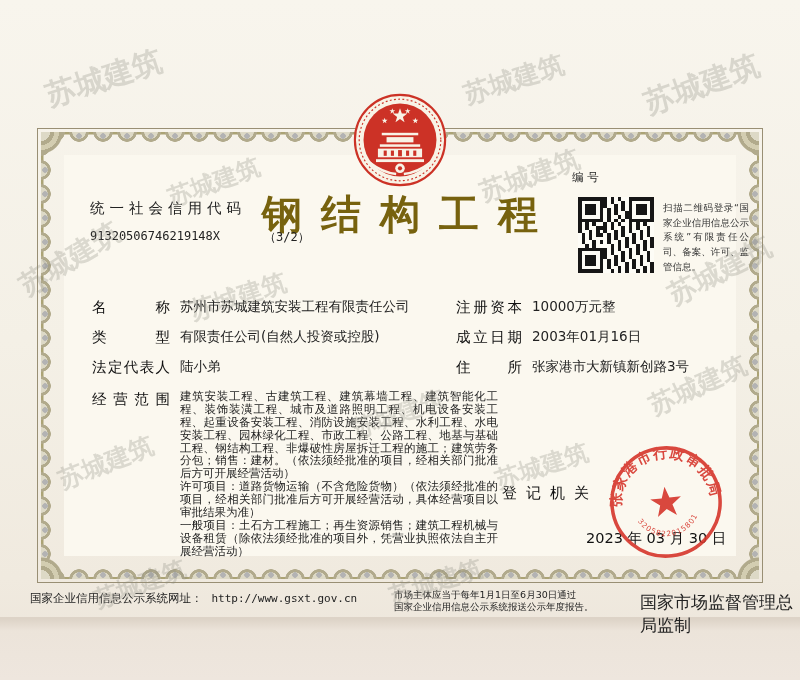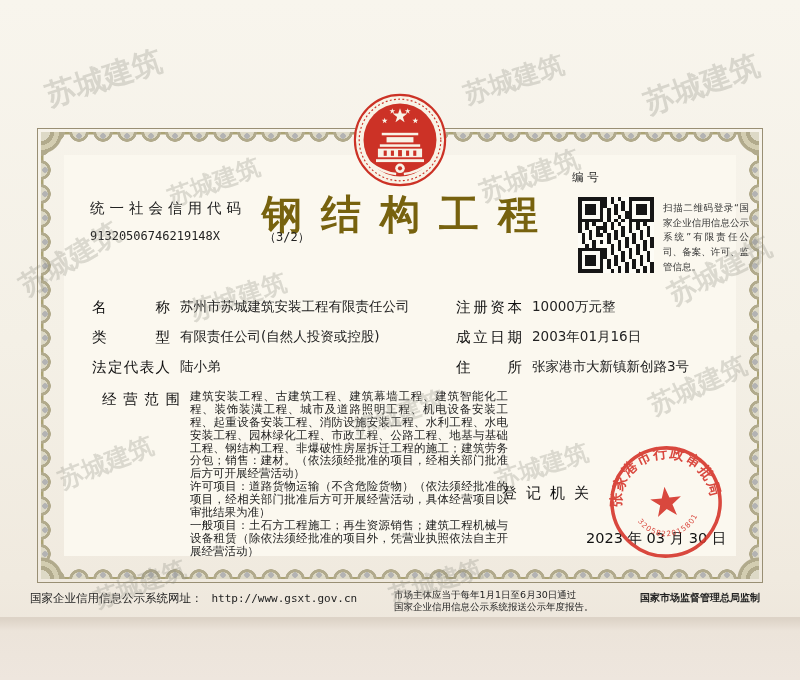--- a/index.html
+++ b/index.html
@@ -77,21 +77,21 @@
   .registrar{position:absolute;left:502px;top:484px;font-size:15px;letter-spacing:9px;color:#111;}
   .issue-date{position:absolute;left:586px;top:529px;font-size:14.5px;color:#111;}
   .seal{position:absolute;left:607px;top:443px;width:118px;height:118px;z-index:5;
     transform:rotate(-6deg);opacity:0.9;}
 
   
   .footer{position:absolute;left:0;top:0;width:800px;height:680px;z-index:3;}
   .f-left{position:absolute;left:30px;top:591px;display:flex;align-items:baseline;font-size:11.5px;color:#222;}
   .f-left .url{margin-left:9px;font-family:"DejaVu Sans Mono",monospace;font-size:11px;}
   .f-mid{position:absolute;left:394px;top:589px;font-size:9.5px;line-height:1.3;color:#222;}
-  .f-right{position:absolute;left:640px;top:591px;font-size:10px;color:#222;font-weight:bold;}
+  .f-right{position:absolute;left:640px;top:591px;font-size:17px;color:#222;}
 
   
   .wm{position:absolute;z-index:6;color:rgba(138,135,126,0.28);font-weight:bold;
     pointer-events:none;white-space:nowrap;}
 </style>
 </head>
 <body>
 
 <div class="stage">
 
@@ -392,21 +392,21 @@
       <span class="fval">苏州市苏城建筑安装工程有限责任公司</span>
     </div>
     <div class="row" style="left:92px;top:328px;">
       <span class="flabel w78">类型</span>
       <span class="fval">有限责任公司(自然人投资或控股)</span>
     </div>
     <div class="row" style="left:92px;top:358px;">
       <span class="flabel w78">法定代表人</span>
       <span class="fval">陆小弟</span>
     </div>
-    <div class="row" style="left:102px;top:390px;">
+    <div class="row" style="left:92px;top:390px;">
       <span class="flabel w78">经营范围</span>
       <span class="scope-val">建筑安装工程、古建筑工程、建筑幕墙工程、建筑智能化工程、装饰装潢工程、城市及道路照明工程、机电设备安装工程、起重设备安装工程、消防设施安装工程、水利工程、水电安装工程、园林绿化工程、市政工程、公路工程、地基与基础工程、钢结构工程、非爆破性房屋拆迁工程的施工；建筑劳务分包；销售：建材。（依法须经批准的项目，经相关部门批准后方可开展经营活动）
 许可项目：道路货物运输（不含危险货物）（依法须经批准的项目，经相关部门批准后方可开展经营活动，具体经营项目以审批结果为准）
 一般项目：土石方工程施工；再生资源销售；建筑工程机械与设备租赁（除依法须经批准的项目外，凭营业执照依法自主开展经营活动）</span>
     </div>
 
     <div class="row" style="left:456px;top:298px;">
       <span class="flabel w66">注册资本</span>
       <span class="fval">10000万元整</span>
     </div>

